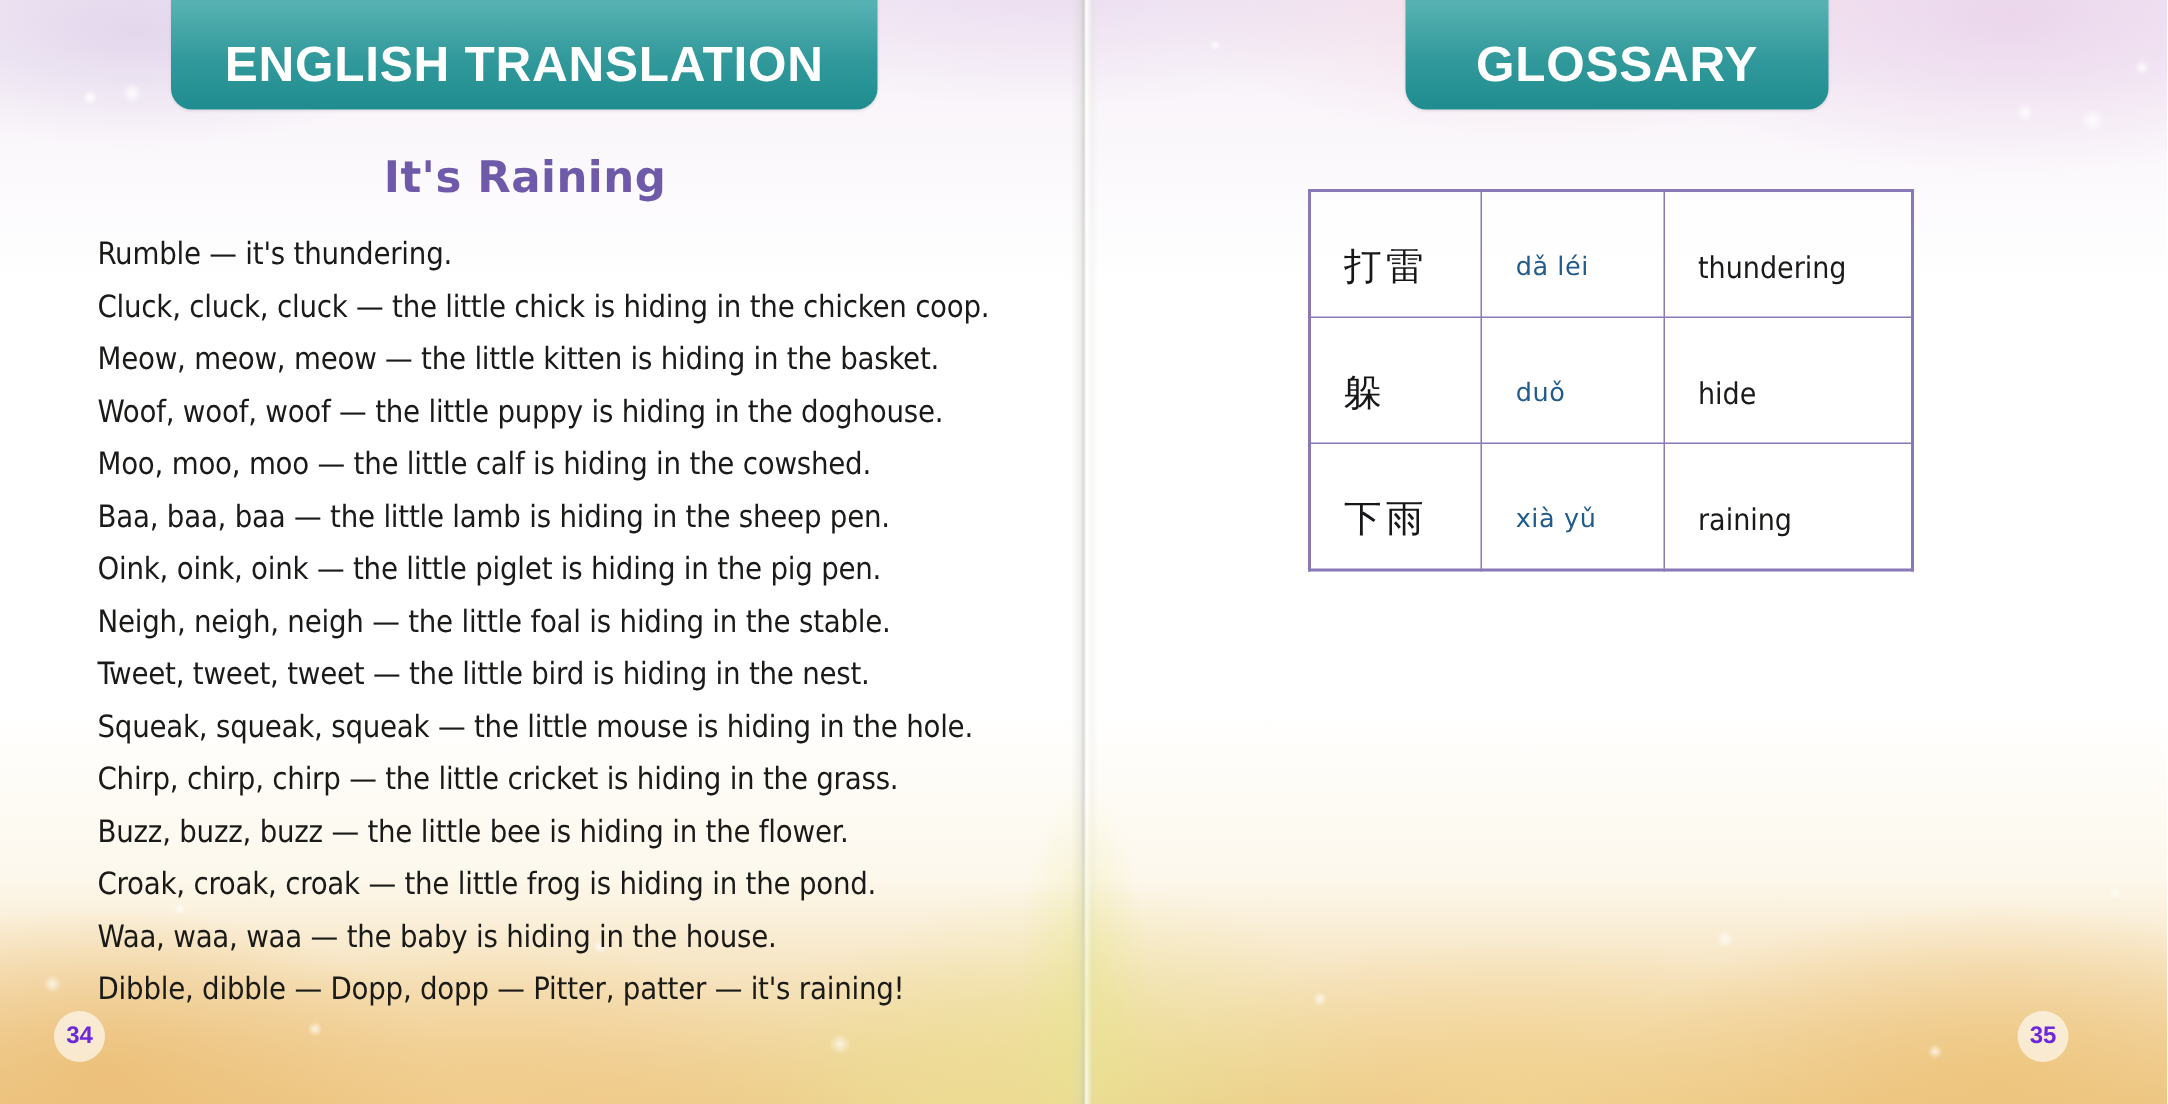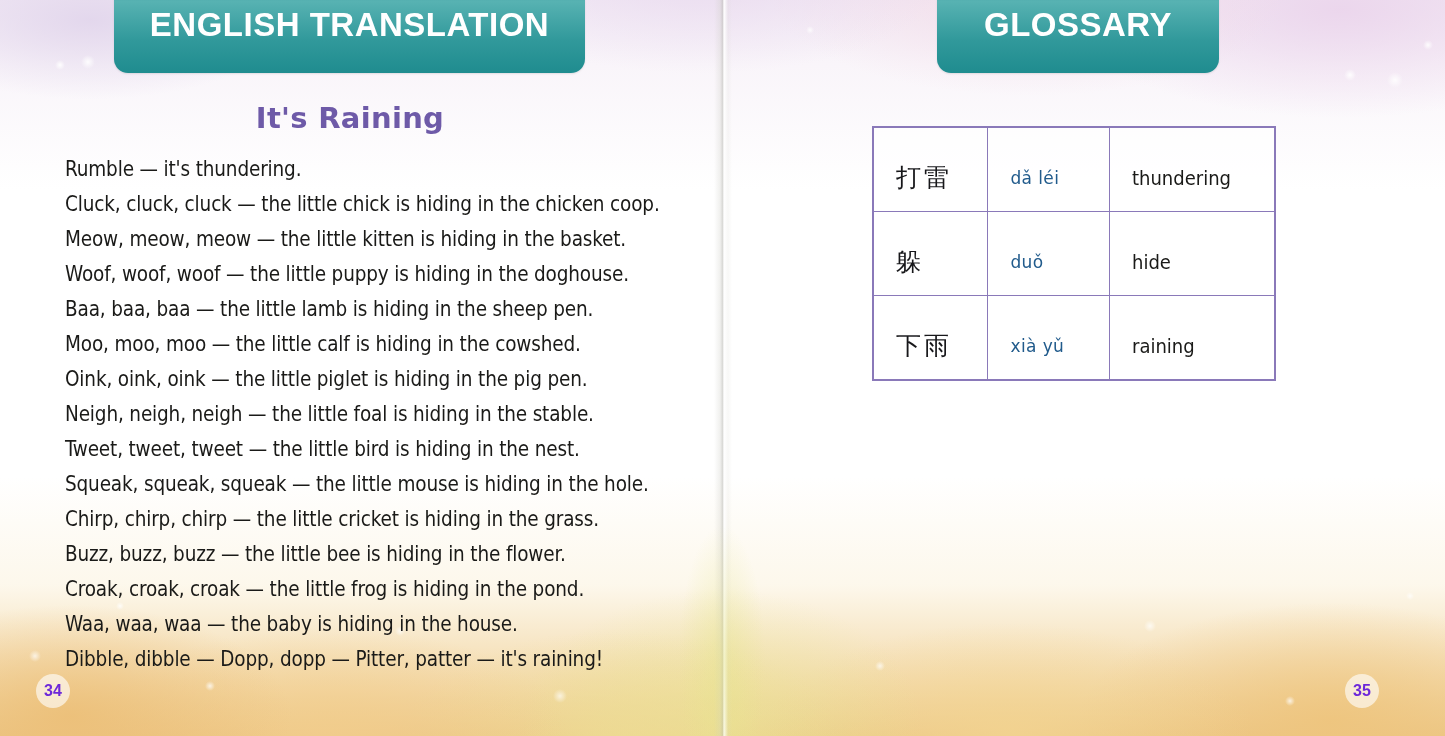--- a/index.html
+++ b/index.html
@@ -100,21 +100,21 @@
     align-items: flex-end;
     justify-content: center;
     box-shadow: 0 1px 2px rgba(0,0,0,0.10);
   }
   .banner-label {
     font-family: "Liberation Sans", sans-serif;
     font-weight: bold;
     font-size: 33px;
     letter-spacing: 0.5px;
     color: #ffffff;
-    padding-bottom: 29px;
+    padding-bottom: 11px;
     white-space: nowrap;
   }
   #banner-left  { left: 114px; width: 471px; }
   #banner-right { left: 937px; width: 282px; }
 
   
   .story-title {
     position: absolute;
     left: 0; top: 101px; width: 700px;
     text-align: center;
@@ -214,22 +214,22 @@
     <span class="banner-label">GLOSSARY</span>
   </div>
 
   <div class="story-title">It's Raining</div>
 
   <div class="story-body">
     <div class="story-line">Rumble — it's thundering.</div>
     <div class="story-line">Cluck, cluck, cluck — the little chick is hiding in the chicken coop.</div>
     <div class="story-line">Meow, meow, meow — the little kitten is hiding in the basket.</div>
     <div class="story-line">Woof, woof, woof — the little puppy is hiding in the doghouse.</div>
+    <div class="story-line">Moo, moo, moo — the little calf is hiding in the cowshed.</div>
     <div class="story-line">Baa, baa, baa — the little lamb is hiding in the sheep pen.</div>
-    <div class="story-line">Moo, moo, moo — the little calf is hiding in the cowshed.</div>
     <div class="story-line">Oink, oink, oink — the little piglet is hiding in the pig pen.</div>
     <div class="story-line">Neigh, neigh, neigh — the little foal is hiding in the stable.</div>
     <div class="story-line">Tweet, tweet, tweet — the little bird is hiding in the nest.</div>
     <div class="story-line">Squeak, squeak, squeak — the little mouse is hiding in the hole.</div>
     <div class="story-line">Chirp, chirp, chirp — the little cricket is hiding in the grass.</div>
     <div class="story-line">Buzz, buzz, buzz — the little bee is hiding in the flower.</div>
     <div class="story-line">Croak, croak, croak — the little frog is hiding in the pond.</div>
     <div class="story-line">Waa, waa, waa — the baby is hiding in the house.</div>
     <div class="story-line">Dibble, dibble — Dopp, dopp — Pitter, patter — it's raining!</div>
   </div>

